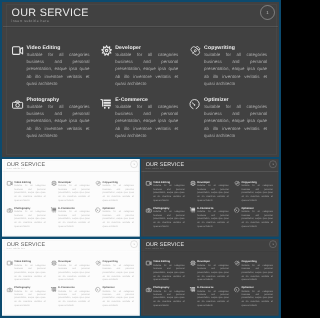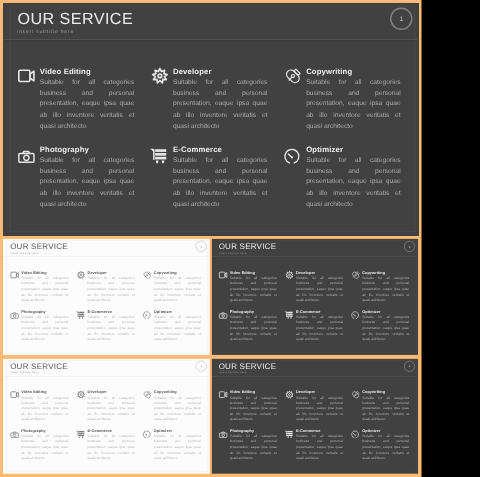--- a/index.html
+++ b/index.html
@@ -1,18 +1,18 @@
 <!DOCTYPE html>
 <html><head>
 <meta charset="utf-8">
 <style>
   html,body{margin:0;padding:0;}
   body{width:281px;height:318px;background:#000;font-family:"Liberation Sans",sans-serif;overflow:hidden;-webkit-font-smoothing:antialiased;text-rendering:geometricPrecision;}
   *{-webkit-font-smoothing:antialiased;}
-  .stage{position:relative;width:281px;height:318px;background:#fdba74;padding-left:24px;}
+  .stage{position:relative;width:281px;height:318px;background:#0c4a6e;}
   .slide{will-change:transform;}
 
   .slide{position:absolute;overflow:hidden;}
   .canvas{position:absolute;left:0;top:0;width:277.2px;height:155.4px;transform-origin:0 0;}
 
   .dark{background:#414141;}
   .light{background:#fcfcfc;}
 
   .frame{position:absolute;left:4.4px;top:2.2px;right:2px;bottom:2.4px;border:1px solid rgba(255,255,255,0.035);}
   .light .frame{border-color:rgba(0,0,0,0.045);}

